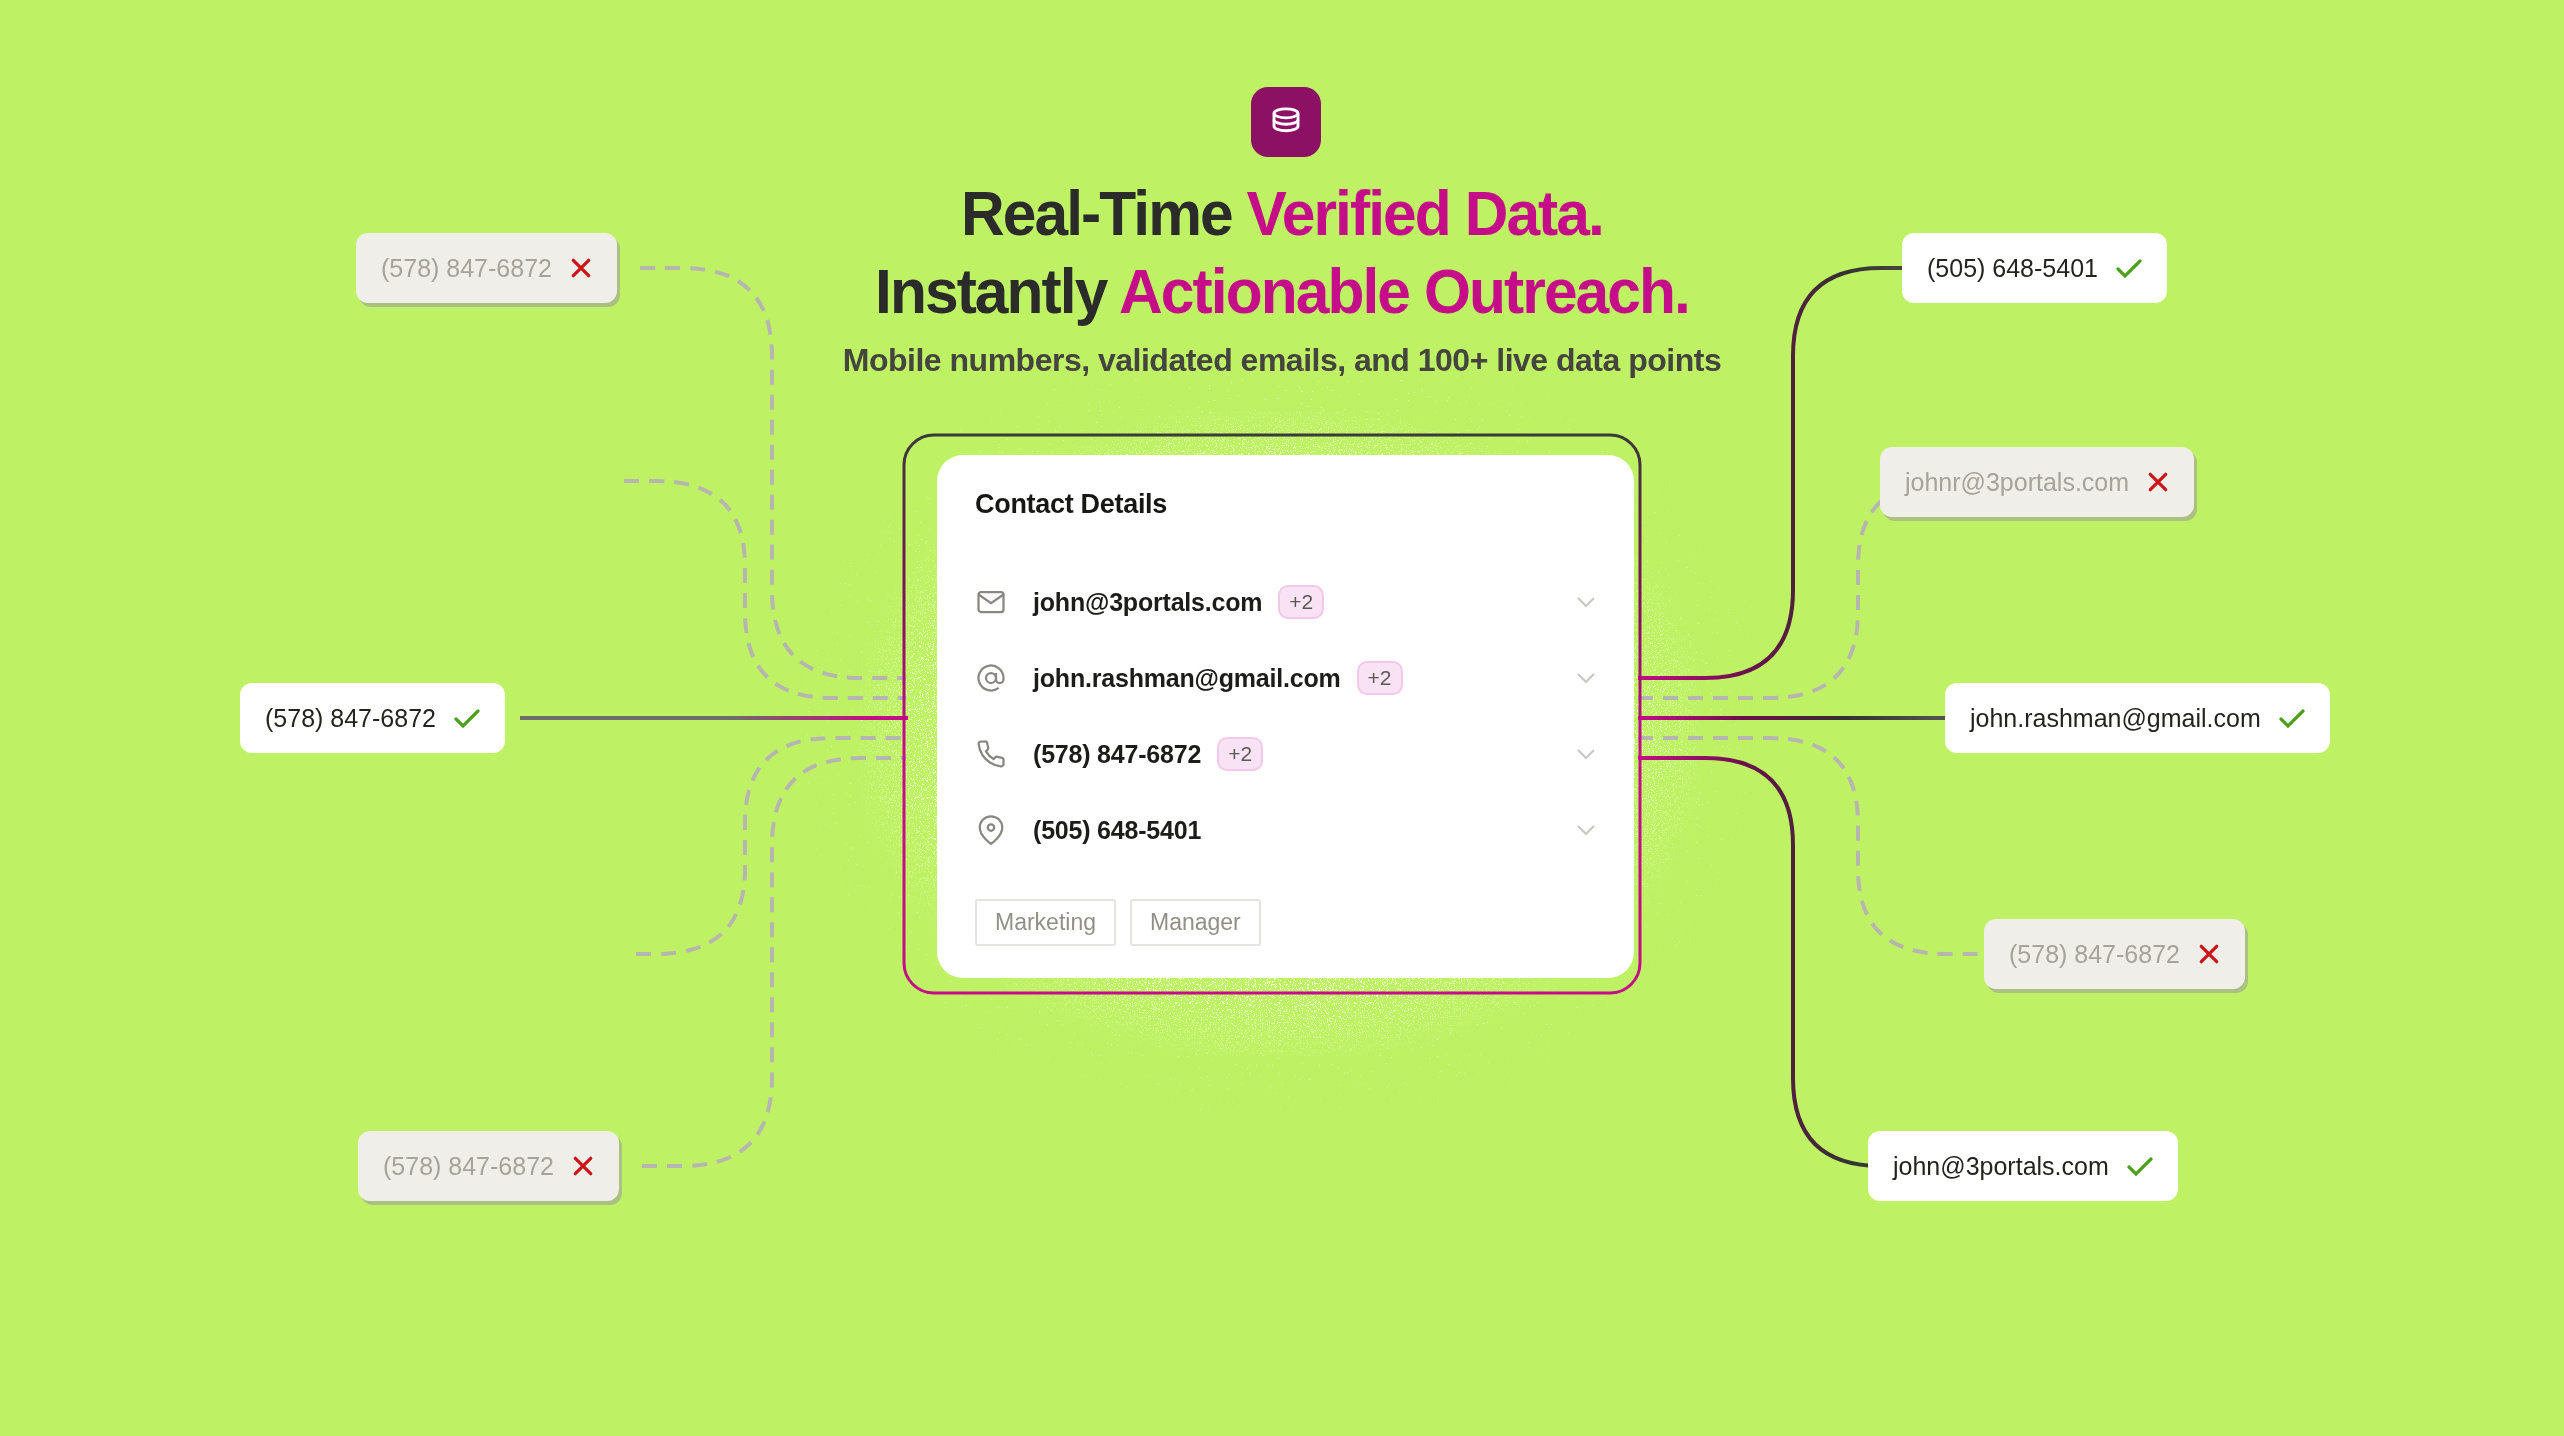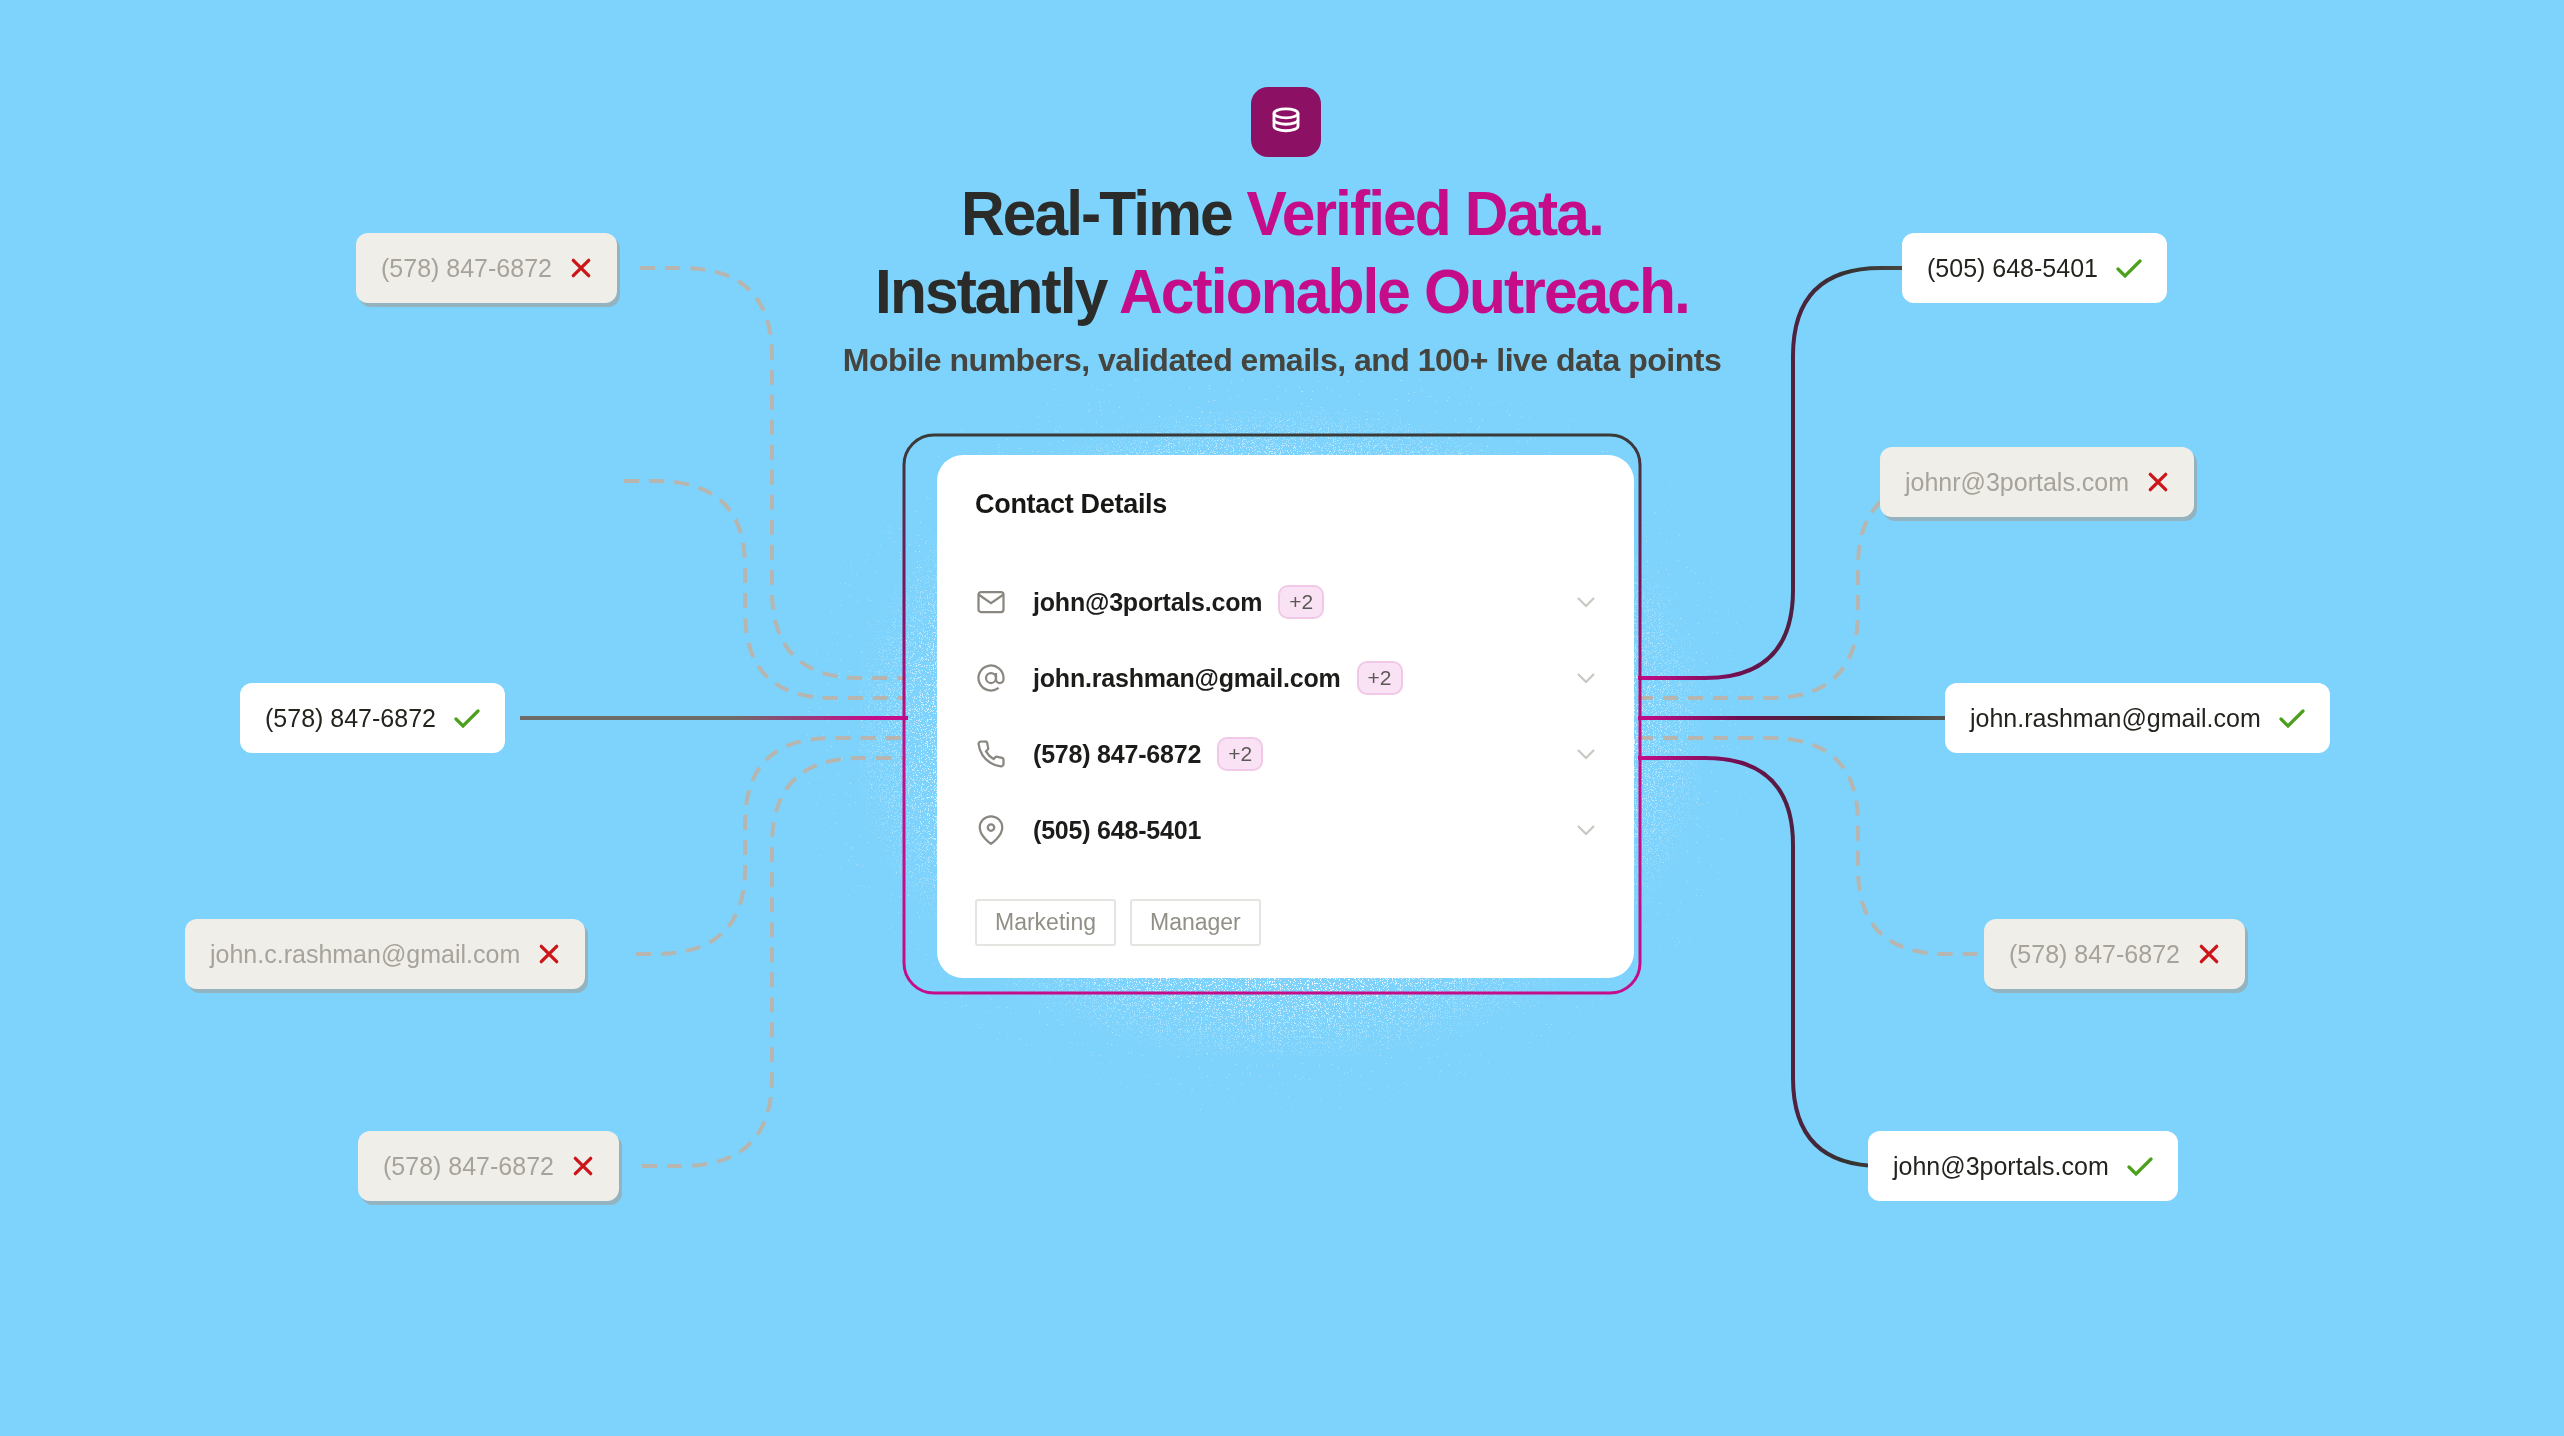--- a/index.html
+++ b/index.html
@@ -1,16 +1,16 @@
 <!DOCTYPE html>
 <html><head>
 <meta charset="utf-8">
 <style>
   html,body{margin:0;padding:0;background:#000;}
-  .stage{position:relative;width:2564px;height:1436px;background:#7dd3fc;overflow:hidden;
+  .stage{position:relative;width:2564px;height:1436px;background:#bef264;overflow:hidden;
          font-family:"Liberation Sans",sans-serif;}
 
   
   .headline{position:absolute;left:0;top:174px;width:100%;text-align:center;
             font-weight:bold;font-size:63px;line-height:78px;letter-spacing:-2px;
             transform:scaleX(.96);z-index:1;}
   .hl-dark{color:#2b2b29;}
   .hl-accent{color:#c50d8a;}
   .subheadline{position:absolute;left:0;top:342px;width:100%;text-align:center;
                font-weight:bold;font-size:32px;color:#45443f;letter-spacing:-.5px;z-index:1;}
@@ -214,26 +214,20 @@
     <svg width="22" height="22" viewBox="0 0 20 20" fill="none" stroke="#cc1518" stroke-width="3" stroke-linecap="round">
         <path d="M3 3 L17 17 M17 3 L3 17"></path>
       </svg>
   </div>
   <div class="chip valid" style="left:240px;top:683px">
     <span>(578) 847-6872</span>
     <svg width="26" height="21" viewBox="0 0 26 21" fill="none" stroke="#4ba01c" stroke-width="3.2" stroke-linecap="round">
         <path d="M2 11 L9 18 L24 3"></path>
       </svg>
   </div>
-  <div class="chip invalid" style="left:185px;top:919px">
-    <span>john.c.rashman@gmail.com</span>
-    <svg width="22" height="22" viewBox="0 0 20 20" fill="none" stroke="#cc1518" stroke-width="3" stroke-linecap="round">
-        <path d="M3 3 L17 17 M17 3 L3 17"></path>
-      </svg>
-  </div>
   <div class="chip invalid" style="left:358px;top:1131px">
     <span>(578) 847-6872</span>
     <svg width="22" height="22" viewBox="0 0 20 20" fill="none" stroke="#cc1518" stroke-width="3" stroke-linecap="round">
         <path d="M3 3 L17 17 M17 3 L3 17"></path>
       </svg>
   </div>
 
   <div class="chip valid" style="left:1902px;top:233px">
     <span>(505) 648-5401</span>
     <svg width="26" height="21" viewBox="0 0 26 21" fill="none" stroke="#4ba01c" stroke-width="3.2" stroke-linecap="round">

